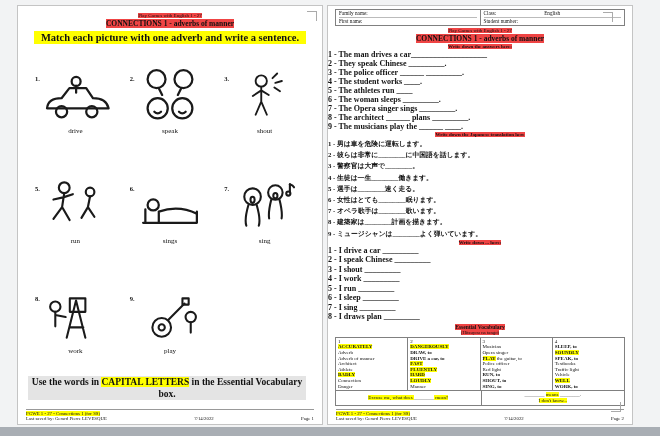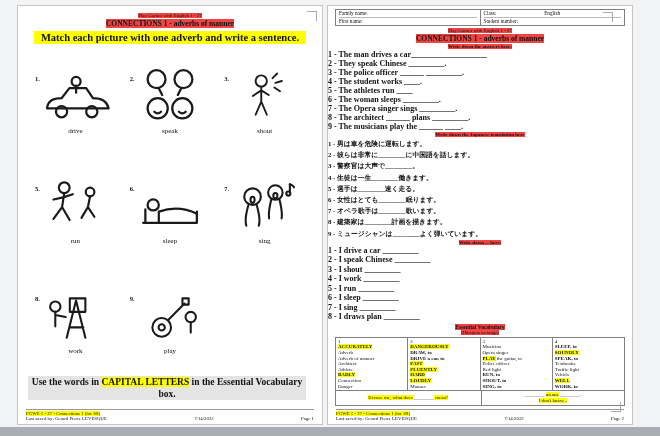--- a/index.html
+++ b/index.html
@@ -109,21 +109,21 @@
       </div>
       <div class="pic-cell">
         <span class="pic-num">6.</span>
         <div class="pic-icon">
           <svg width="72" height="56" viewBox="0 0 64 50">
             <circle cx="17" cy="24" r="5"></circle>
             <path d="M8 40 h48 M10 40 v-12 M56 40 v-10"></path>
             <path d="M22 30 q18 -6 34 2 M22 30 v10"></path>
           </svg>
         </div>
-        <div class="pic-label">sleep</div>
+        <div class="pic-label">sings</div>
       </div>
       <div class="pic-cell">
         <span class="pic-num">7.</span>
         <div class="pic-icon">
           <svg width="72" height="56" viewBox="0 0 64 54">
             <circle cx="20" cy="18" r="8"></circle>
             <ellipse cx="20" cy="21" rx="2" ry="3"></ellipse>
             <circle cx="42" cy="14" r="7"></circle>
             <ellipse cx="42" cy="17" rx="2" ry="2.5"></ellipse>
             <path d="M16 26 q-4 14 -2 20 M24 26 q4 14 2 20 M38 21 q-3 12 -2 18 M46 21 q3 12 2 18"></path>

